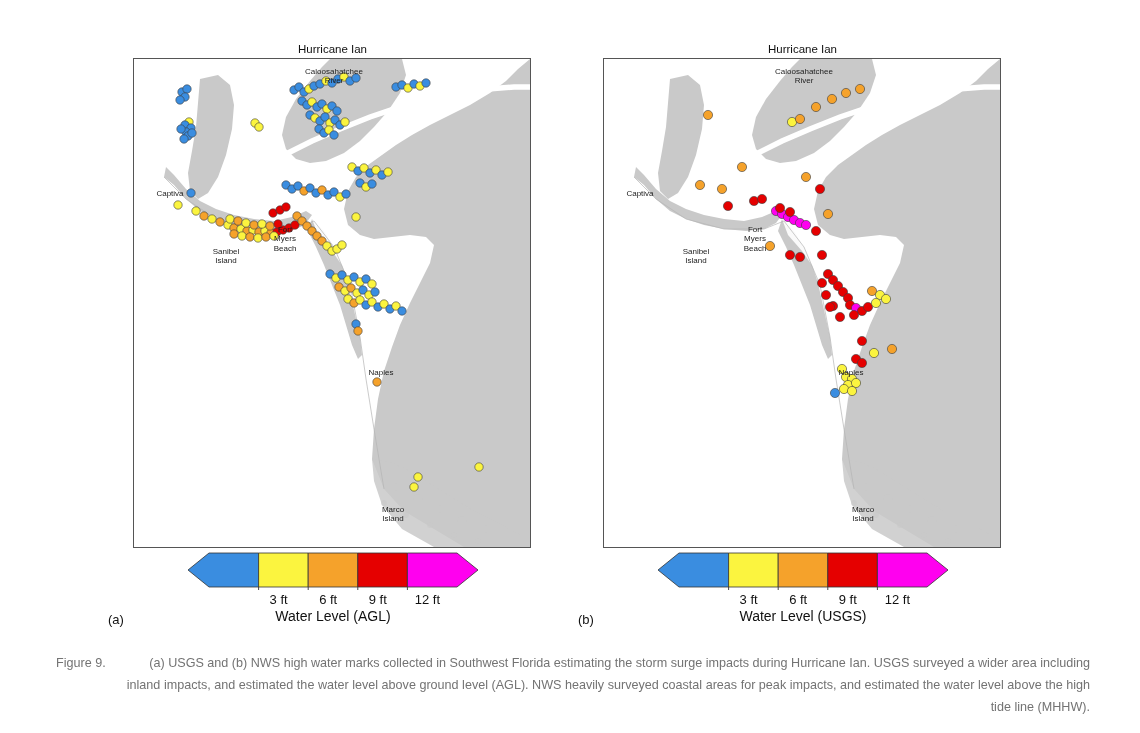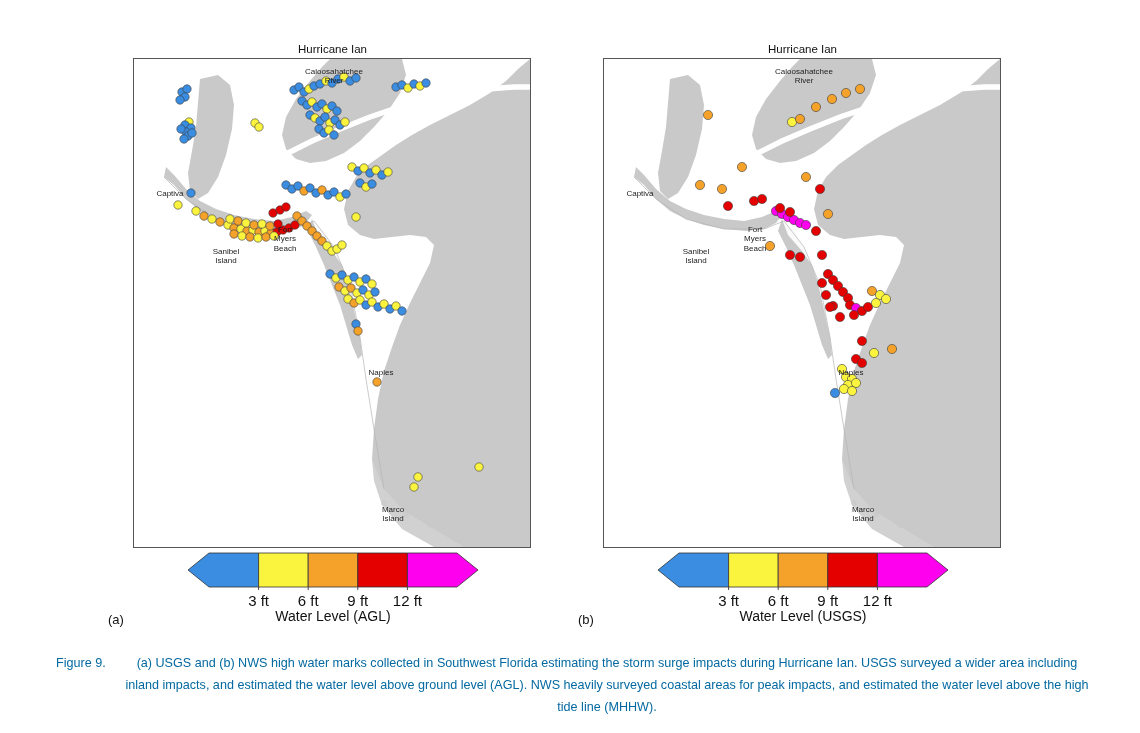--- a/index.html
+++ b/index.html
@@ -25,40 +25,40 @@
     position:absolute;font-size:8px;line-height:9.4px;color:#1c1c1c;
     text-align:center;white-space:pre-line;transform:translate(-50%,0);
     pointer-events:none;
   }
 
   
   .cbar-wrap{position:absolute;}
   .cbar-svg{display:block;}
   .cbar-ticks{position:absolute;left:0;top:0;width:100%;height:18px;}
   .cbar-tick{
-    position:absolute;top:0;font-size:15px;color:#111;
-    transform:translateX(-50%);white-space:nowrap;
+    position:absolute;top:0;font-size:13px;color:#111;
+    transform:translateX(-50%);white-space:nowrap;margin-left:20px;
   }
   .cbar-axis-label{
     position:absolute;left:0;width:100%;text-align:center;
     font-size:14px;color:#111;
   }
 
   
   .subfig{
     position:absolute;font-size:13px;color:#111;
   }
 
   
   .caption{
     position:absolute;left:56px;top:652px;width:1034px;
-    font-size:12.6px;line-height:22px;color:#0369a1;
+    font-size:12.6px;line-height:22px;color:#737373;
   }
   .caption-label{position:absolute;left:0;top:0;width:104px;}
-  .caption-body{margin-left:68px;display:block;text-align:center;}
+  .caption-body{margin-left:68px;display:block;text-align:right;}
 </style>
 </head>
 <body>
 
 <div class="panel" style="left:133px;top:28px;width:399px;height:600px;">
 
   <div class="panel-title" style="top:0px;">
     <div>Hurricane Ian</div>
     <div>USGS High Water Marks</div>
   </div>

